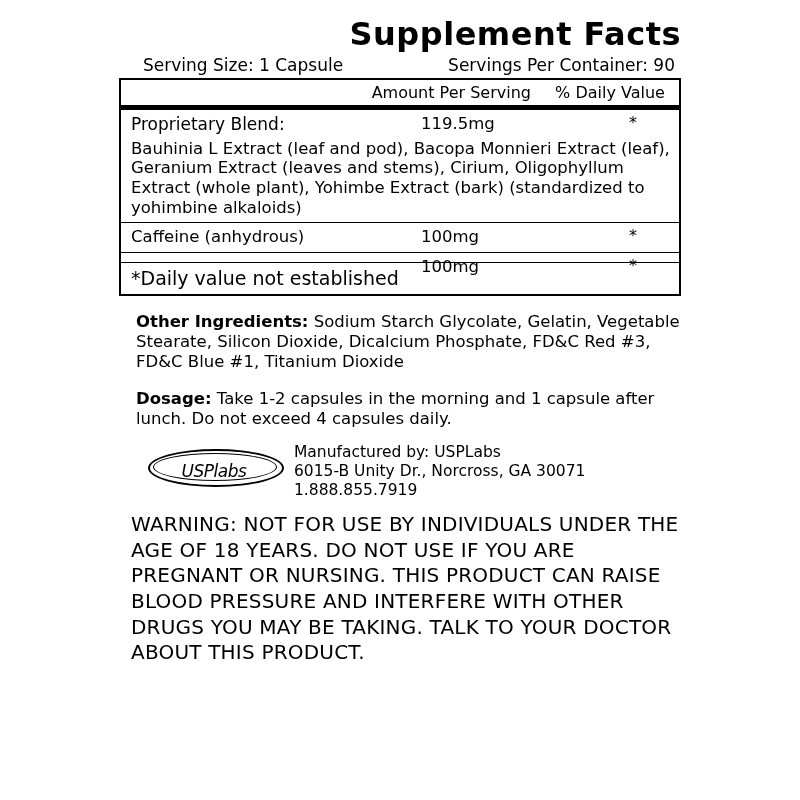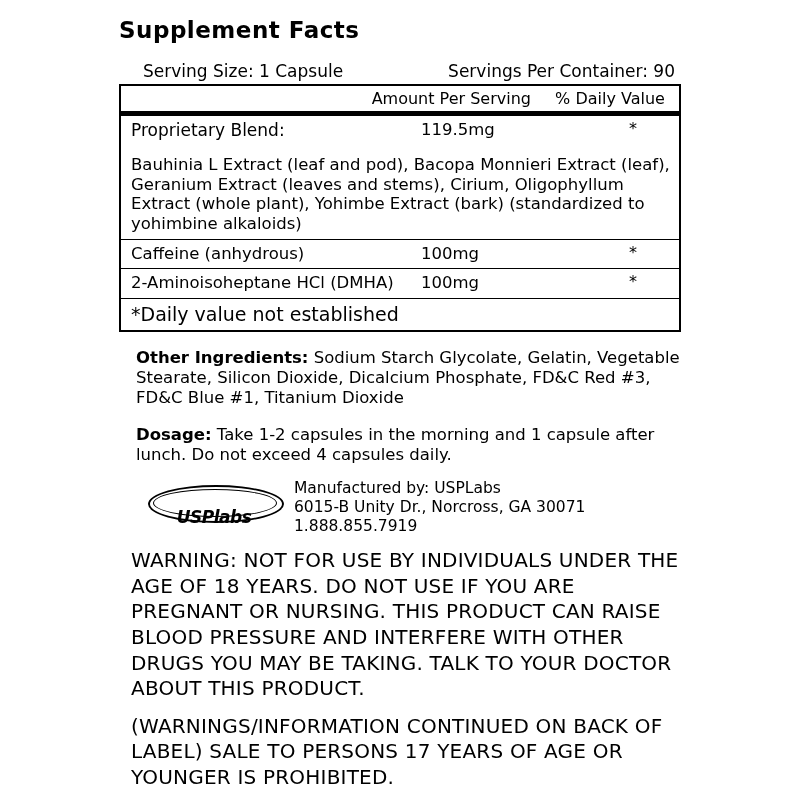--- a/index.html
+++ b/index.html
@@ -22,26 +22,26 @@
     padding: 18px 0 0 0;
   }
 
   
   .sf-panel {
     margin: 0 auto;
     width: 562px;
     box-sizing: border-box;
   }
   .sf-title {
-    text-align: left;
-    font-size: 23px;
+    text-align: right;
+    font-size: 32px;
     font-weight: 700;
     letter-spacing: 0.5px;
     line-height: 1.05;
-    margin-bottom: 19px;
+    margin-bottom: 3px;
   }
   .sf-serving-row {
     display: flex;
     justify-content: space-between;
     align-items: flex-start;
     font-size: 17px;
     padding: 0 6px 3px 24px;
   }
   .sf-box {
     border: 2px solid #000;
@@ -86,21 +86,21 @@
   }
   .sf-row.blend {
     border-bottom: 1px solid #000;
   }
   .blend-name {
     font-size: 17px;
   }
   .blend-desc {
     font-size: 16.5px;
     line-height: 1.19;
-    margin-top: 15px;
+    margin-top: 5px;
   }
   .footnote {
     font-size: 19px;
   }
 
   
   .body-block {
     width: 556px;
     margin: 0 auto;
     font-size: 16.5px;
@@ -145,25 +145,25 @@
   .logo .ellipse2 {
     position: absolute;
     left: 5px; top: 8px;
     width: 122px;
     height: 26px;
     border: 1px solid #000;
     border-radius: 50%;
   }
   .logo .logotext {
     position: absolute;
-    left: 0; top: 26px;
+    left: 0; top: 16px;
     width: 132px;
     text-align: center;
     font-size: 17px;
-    font-weight: 700;
+    font-weight: 400;
     font-style: italic;
     letter-spacing: -0.5px;
   }
   .manu-lines {
     font-size: 15.5px;
     line-height: 1.23;
     padding-left: 10px;
   }
 
   
@@ -208,21 +208,20 @@
         <div class="blend-desc">Bauhinia L Extract (leaf and pod), Bacopa Monnieri Extract (leaf), Geranium Extract (leaves and stems), Cirium, Oligophyllum Extract (whole plant), Yohimbe Extract (bark) (standardized to yohimbine alkaloids)</div>
       </div>
 
       <div class="sf-row">
         <span>Caffeine (anhydrous)</span>
         <span class="amt">100mg</span>
         <span class="pct">*</span>
       </div>
 
       <div class="sf-row">
-        <span>2-Aminoisoheptane HCl (DMHA)</span>
         <span class="amt">100mg</span>
         <span class="pct">*</span>
       </div>
 
       <div class="sf-row">
         <span class="footnote">*Daily value not established</span>
       </div>
 
     </div>
   </div>
@@ -245,16 +244,15 @@
     </div>
     <div class="manu-lines">
       <div>Manufactured by: USPLabs</div>
       <div>6015-B Unity Dr., Norcross, GA 30071</div>
       <div>1.888.855.7919</div>
     </div>
   </div>
 
   <div class="warning">
     <div class="w1">WARNING: NOT FOR USE BY INDIVIDUALS UNDER THE AGE OF 18 YEARS. DO NOT USE IF YOU ARE PREGNANT OR NURSING. THIS PRODUCT CAN RAISE BLOOD PRESSURE AND INTERFERE WITH OTHER DRUGS YOU MAY BE TAKING. TALK TO YOUR DOCTOR ABOUT THIS PRODUCT.</div>
-    <div class="w2">(WARNINGS/INFORMATION CONTINUED ON BACK OF LABEL) SALE TO PERSONS 17 YEARS OF AGE OR YOUNGER IS PROHIBITED.</div>
   </div>
 
 </div>
 
 </body></html>

